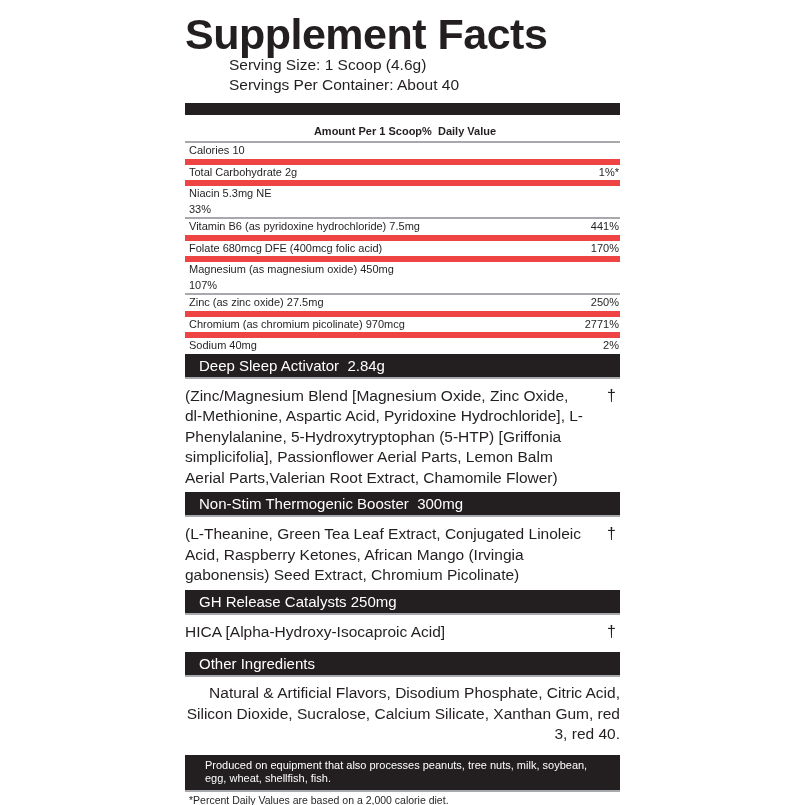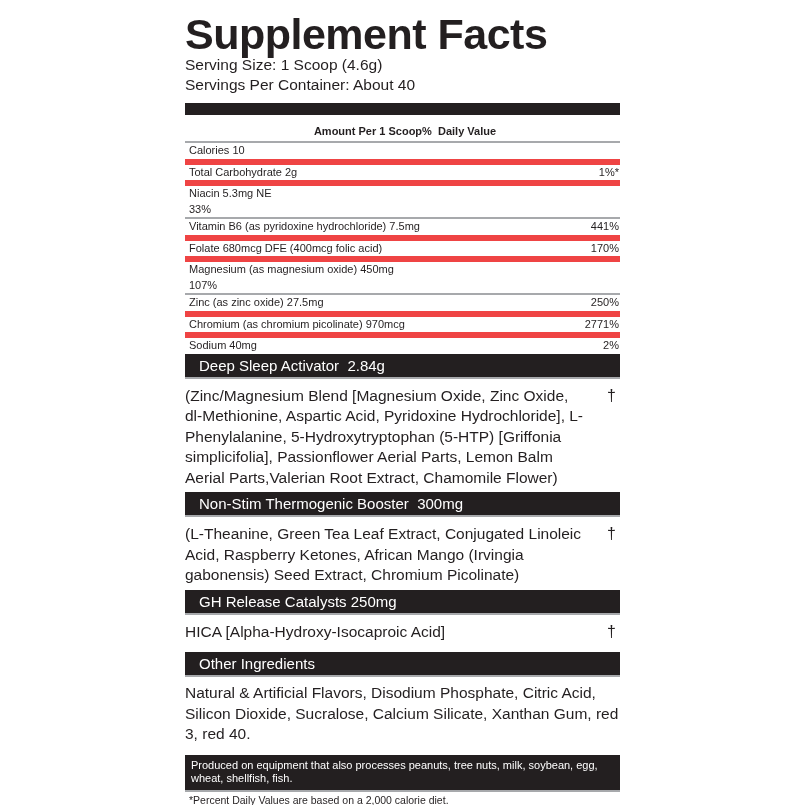--- a/index.html
+++ b/index.html
@@ -1,31 +1,31 @@
 <!DOCTYPE html>
 <html><head>
   <meta charset="utf-8">
   <style>
     html, body { margin: 0; padding: 0; background: #ffffff; }
     body { width: 805px; height: 805px; position: relative; overflow: hidden; color: #231f20; font-family: "Liberation Sans", sans-serif; }
     .label { position: absolute; left: 185px; top: 0; width: 435px; }
     .title { font-size: 43px; font-weight: bold; line-height: 38px; margin-top: 15px; letter-spacing: -0.5px; white-space: nowrap; }
-    .serving { font-size: 15.5px; line-height: 20px; margin-top: 2px; }
+    .serving { font-size: 15.5px; line-height: 20px; margin-top: 2px; margin-left: 44px; }
     .serving + .serving { margin-top: 0; }
     .thickbar { height: 12px; background: #231f20; margin-top: 8px; }
     .amt-head { display: flex; justify-content: center; font-size: 11px; font-weight: bold; padding: 10px 1px 4px 6px; border-bottom: 2px solid #a7a9ac; }
     .nrow { display: flex; justify-content: space-between; font-size: 11px; line-height: 15.5px; padding: 0 1px 0 4px; border-bottom: 6px solid #ef4444; }
     .nrow.grey { border-bottom: 2px solid #a7a9ac; flex-direction: column; }
     .nrow.last { border-bottom: none; }
     .secbar { background: #231f20; color: #ffffff; font-size: 15px; line-height: 23px; height: 23px; padding-left: 14px; border-bottom: 2px solid #a7a9ac; white-space: pre; }
     .ing { display: flex; justify-content: space-between; font-size: 15.5px; line-height: 20.5px; padding: 7px 0 4px 0; }
     .ing .txt { width: 400px; }
     .dagger { font-size: 16px; padding-right: 4px; }
-    .other-text { font-size: 15.5px; line-height: 20.5px; padding: 6px 0 8px 0; }
-    .allergen { background: #231f20; color: #ffffff; font-size: 11px; line-height: 13.5px; padding: 4px 10px 4px 6px; border-bottom: 2px solid #a7a9ac; margin-top: 2px; }
+    .other-text { font-size: 15.5px; line-height: 20.5px; padding: 6px 0 8px 0; text-align: right; }
+    .allergen { background: #231f20; color: #ffffff; font-size: 11px; line-height: 13.5px; padding: 4px 10px 4px 20px; border-bottom: 2px solid #a7a9ac; margin-top: 2px; }
     .foot { font-size: 10.5px; line-height: 16px; padding-left: 4px; }
     .foot:first-of-type { margin-top: 8px; }
     .foot sup { font-size: 8px; vertical-align: 4px; margin-right: 1px; }
   </style>
 </head>
 <body>
 
 <div class="label">
   <div class="title">Supplement Facts</div>
   <div class="serving">Serving Size: 1 Scoop (4.6g)</div>

